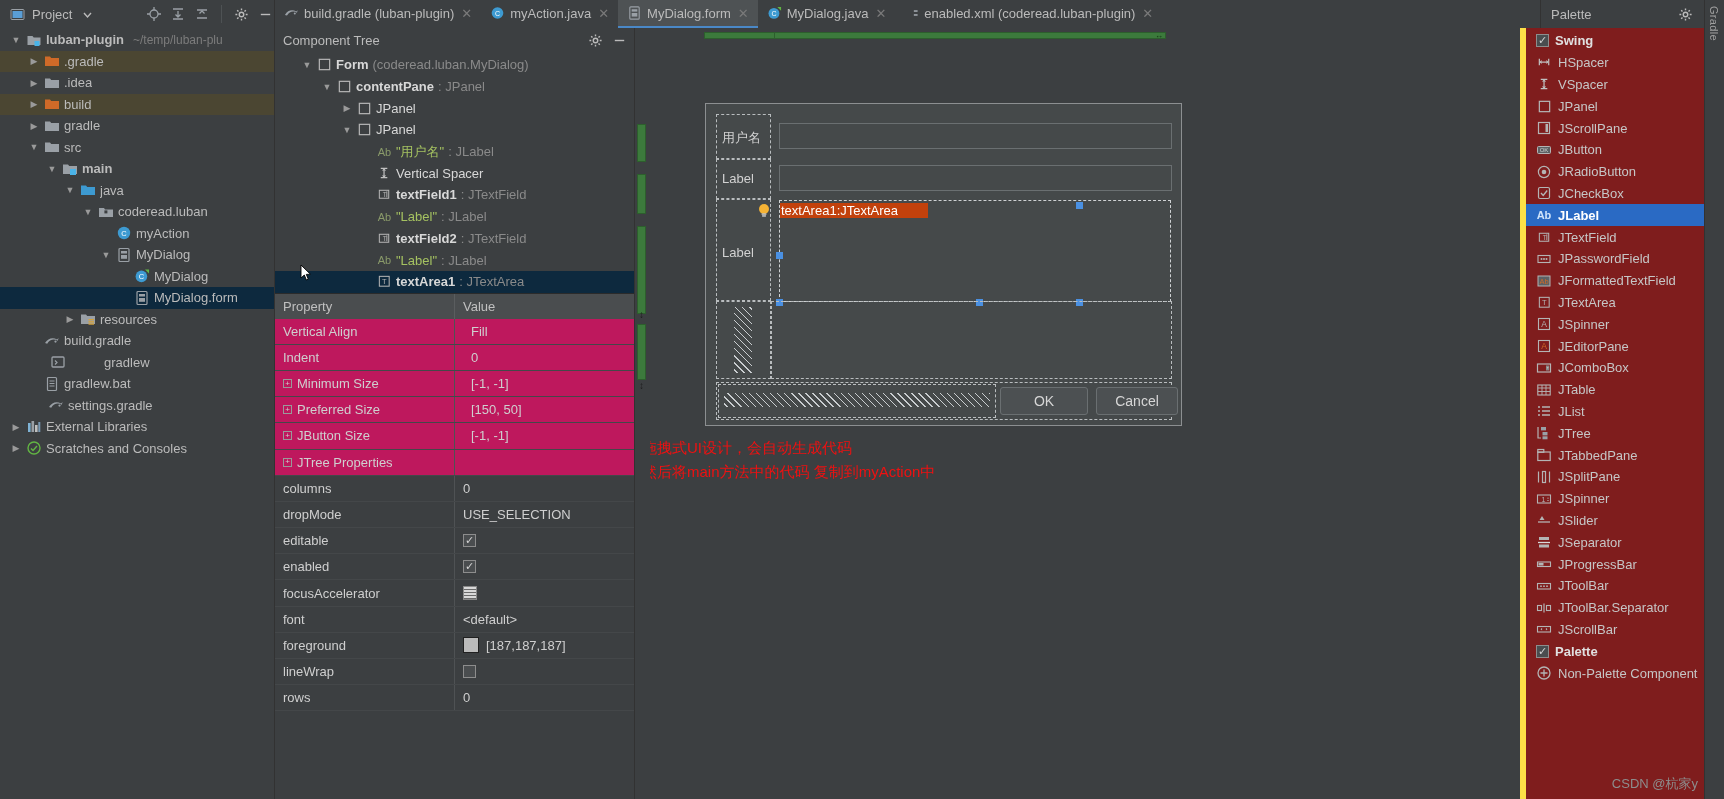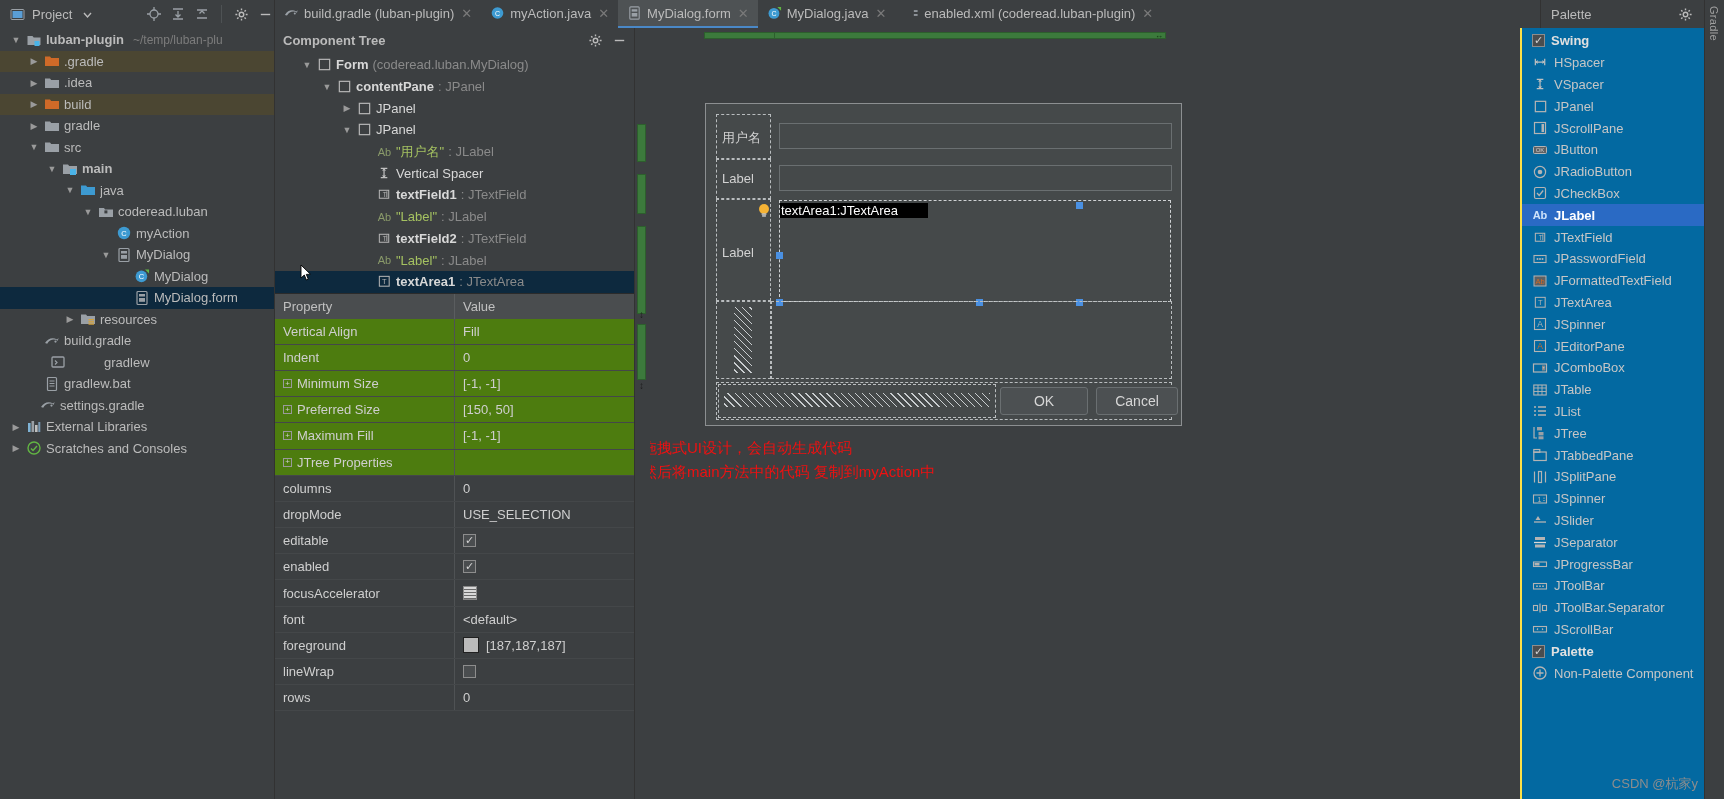--- a/index.html
+++ b/index.html
@@ -73,42 +73,42 @@
   .rlabel { overflow: hidden; text-overflow: clip; }
   .rlabel.b { font-weight: bold; }
   .rsub { color: #7c7c7c; font-size: 12px; margin-left: 5px; }
 
   
   .center-left { width: 360px; flex: 0 0 360px; display: flex; flex-direction: column; background: #3c3f41; border-right: 1px solid #323232; }
   .ct-head {
     height: 24px; display: flex; align-items: center; padding: 0 6px 0 8px;
     font-size: 13px; color: #bbbbbb; gap: 6px;
   }
-  .ct-head .t { flex: 1; font-weight: bold; }
+  .ct-head .t { flex: 1; }
   .ctree { padding-top: 2px; }
   .ctrow {
     height: 21.7px; display: flex; align-items: center; gap: 4px;
     font-size: 13px; white-space: nowrap; padding-right: 4px;
   }
   .ctrow.sel { background: #0d293e; }
   .cico { width: 15px; height: 15px; flex: 0 0 15px; display:inline-flex; align-items:center; justify-content:center; }
   .nm { font-weight: bold; color: #d8d8d8; }
   .nm-plain { color: #d8d8d8; }
   .ty { color: #8a8a8a; }
   .strlit { color: #a5c261; }
   .ab { color: #8a9a6a; font-size: 11px; }
 
   
   .proptbl { flex: 1; display: flex; flex-direction: column; overflow: hidden; border-top: 1px solid #2b2b2b; }
   .phead { display: flex; height: 25px; background: #4a4d4f; font-size: 13px; color: #c0c0c0; }
   .phead div { display: flex; align-items: center; padding-left: 8px; }
   .phead .c1 { width: 180px; border-right: 1px solid #5a5d5f; }
   .phead .c2 { flex: 1; }
   .prow { display: flex; height: 26.2px; font-size: 13px; border-bottom: 1px solid #444749; }
-  .prow.alt { background: #4d7c0f; }
+  .prow.alt { background: #be185d; gap: 8px; }
   .prow .k { width: 180px; display: flex; align-items: center; padding-left: 8px; gap: 5px; color: #cfcfcf; border-right: 1px solid #4f5254; overflow:hidden; }
   .prow .v { flex: 1; display: flex; align-items: center; padding-left: 8px; gap: 7px; color: #cfcfcf; }
   .expand { width: 9px; height: 9px; border: 1px solid #9a9a9a; display: inline-flex; align-items: center; justify-content: center; font-size: 8px; line-height: 1; color: #cfcfcf; flex:0 0 9px; }
   .swatch { width: 16px; height: 16px; border: 1px solid #202020; }
   .cbx { width: 13px; height: 13px; border: 1px solid #8d8d8d; background: #4a4d4f; display:inline-flex; align-items:center; justify-content:center; }
   .cbx.on::after { content: "✓"; font-size: 11px; color: #d4d4d4; line-height: 1; }
   .lines { width: 14px; height: 14px; background: repeating-linear-gradient(to bottom, #d8d8d8 0 2px, #6a6a6a 2px 3px); border: 1px solid #888; }
 
   
   .gutter { width: 15px; flex: 0 0 15px; background: #3c3f41; position: relative; }
@@ -127,38 +127,38 @@
   }
   .formInner { position:absolute; left:10px; top:10px; right:10px; bottom:10px; }
   .grid-cell { position: absolute; border: 1px dashed #b9bdbf; }
   .tf {
     position: absolute; border: 1px solid #6a6f71; background: #45494a; height: 26px;
   }
   .lbl { position: absolute; font-size: 13px; color: #d2d2d2; }
   .selOverlay { position: absolute; border: 1px dashed #cfd2d4; }
   .hnd { position: absolute; width: 7px; height: 7px; background: #4a90e2; }
   .seltext {
-    position: absolute; background: #000000; color: #ffffff; font-size: 13px;
+    position: absolute; background: #c2410c; color: #ffffff; font-size: 13px;
     padding: 0 1px; white-space: nowrap; overflow: hidden;
   }
   .bulb { position: absolute; width: 14px; height: 15px; }
   .spring-v { position: absolute; width: 18px; background:
      repeating-linear-gradient(45deg, transparent 0 2px, #c9cdd0 2px 3px, transparent 3px 5px); }
   .spring-h { position: absolute; height: 14px; }
   .btnbar { position: absolute; border: 1px dashed #b9bdbf; }
   .swbtn {
     position: absolute; background: #4c5052; border: 1px solid #6a6f71; border-radius: 3px;
     color: #d6d6d6; font-size: 14px; display: flex; align-items: center; justify-content: center;
   }
   .note { position: absolute; color: #ee1111; font-size: 15px; white-space: nowrap; }
 
   
   .palette {
-    width: 184px; flex: 0 0 184px; background: #0369a1;
-    border-left: 2px solid #fde047; overflow: hidden; padding-top: 2px;
+    width: 184px; flex: 0 0 184px; background: #7f1d1d;
+    border-left: 6px solid #fde047; overflow: hidden; padding-top: 2px;
     margin-right: 20px;
   }
   .prow2 {
     height: 21.8px; display: flex; align-items: center; gap: 6px;
     padding-left: 10px; font-size: 13px; color: #c6c6c6; white-space: nowrap;
   }
   .prow2.grp { font-weight: bold; color: #e0e0e0; }
   .prow2.sel { background: #2a6ac4; color: #ffffff; font-weight: bold; }
   .pico { width: 16px; height: 16px; flex: 0 0 16px; display: inline-flex; align-items: center; justify-content: center; font-size: 11px; }
 
@@ -458,21 +458,21 @@
           <div class="row" style="padding-left: 28px;">
             <span class="arrow"></span>
             <span class="fico">
               <svg width="16" height="16" viewBox="0 0 16 16">
                 <rect x="3.5" y="1.5" width="9" height="13" rx="1" fill="none" stroke="#9aa0a6" stroke-width="1.2"></rect>
                 <path d="M5.5 5h5M5.5 7.5h5M5.5 10h5" stroke="#9aa0a6" stroke-width="1.1"></path>
               </svg>
             </span>
             <span class="rlabel">gradlew.bat</span>
           </div>
-          <div class="row" style="padding-left: 24px;">
+          <div class="row" style="padding-left: 32px;">
             <span class="arrow"></span>
             <span class="fico">
               <svg width="16" height="16" viewBox="0 0 16 16">
                 <path d="M1 10c3-5 8-6 12-3.5l1.6-1.4-.8 2.6c-3.6-2.3-8-1.5-10.6 3z" fill="#9aa0a6"></path>
                 <circle cx="11.5" cy="8.6" r="1.1" fill="#9aa0a6"></circle>
               </svg>
             </span>
             <span class="rlabel">settings.gradle</span>
           </div>
           <div class="row" style="padding-left: 10px;">
@@ -658,21 +658,21 @@
                 <span class="expand">+</span>
                 <span>Preferred Size</span>
               </div>
               <div class="v">
                 <span>[150, 50]</span>
               </div>
             </div>
             <div class="prow alt">
               <div class="k">
                 <span class="expand">+</span>
-                <span>Maximum Fill</span>
+                <span>JButton Size</span>
               </div>
               <div class="v">
                 <span>[-1, -1]</span>
               </div>
             </div>
             <div class="prow alt">
               <div class="k">
                 <span class="expand">+</span>
                 <span>JTree Properties</span>
               </div>

